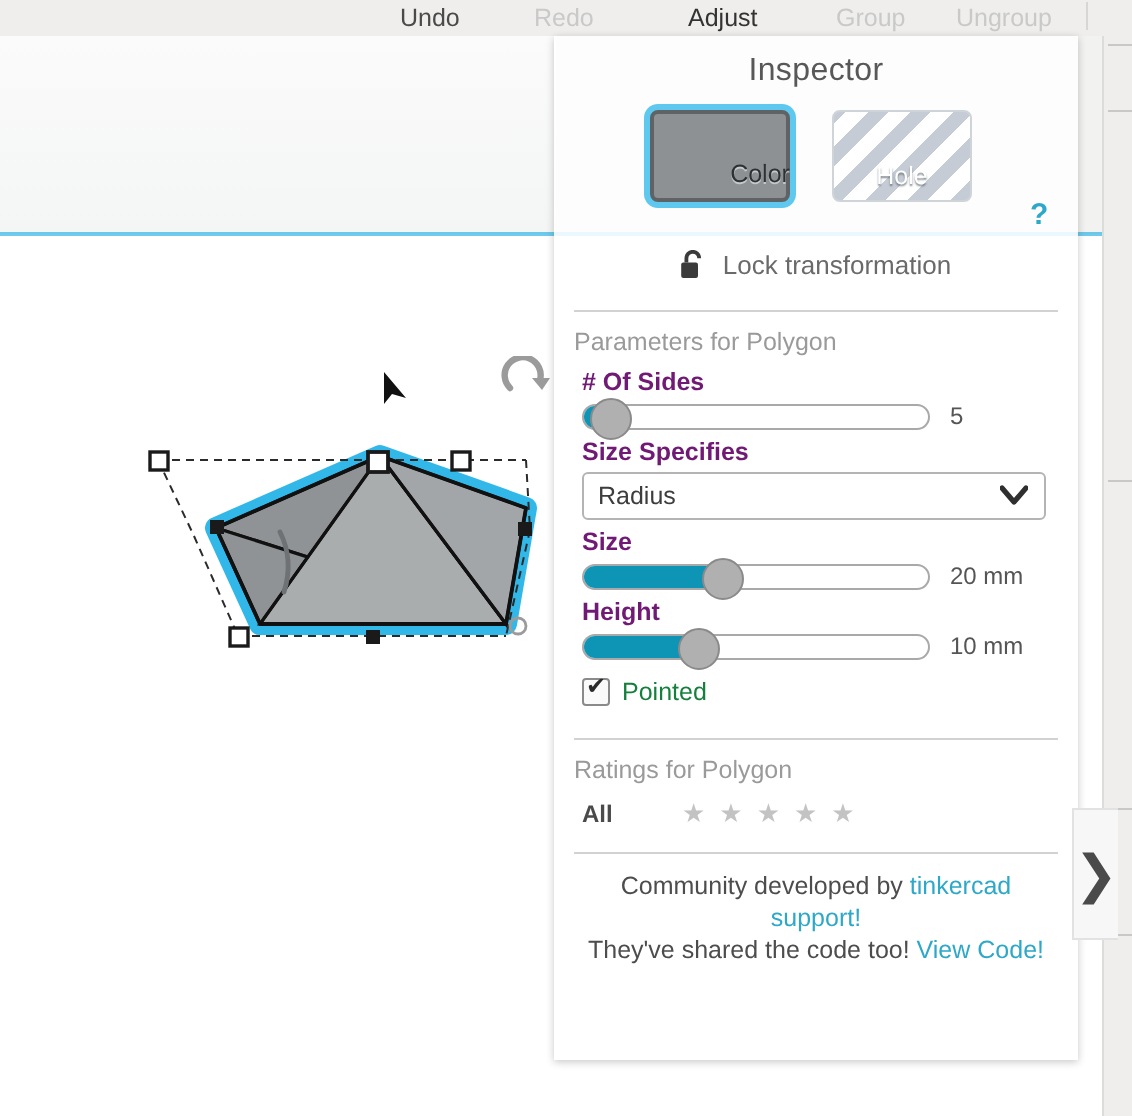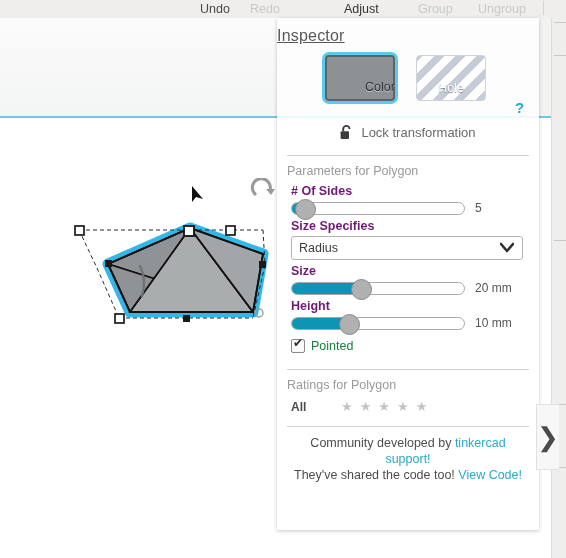--- a/index.html
+++ b/index.html
@@ -8,21 +8,21 @@
     background:#f2f2f0;
     font-family:"Liberation Sans", sans-serif;
     -webkit-font-smoothing:antialiased;
   }
   #app{position:absolute;inset:0;width:566px;height:558px;overflow:hidden;}
 
   
   .toolbar{position:absolute;left:0;top:0;width:566px;height:18px;background:#efeeec;}
   .toolbar .tb-item{position:absolute;top:0;line-height:18px;font-size:12.5px;white-space:nowrap;}
   .tb-undo{left:200px;color:#4a4a4a;}
-  .tb-redo{left:250px;color:#c9c9c9;}
+  .tb-redo{left:267px;color:#c9c9c9;}
   .tb-adjust{left:344px;color:#333333;}
   .tb-group{left:418px;color:#c9c9c9;}
   .tb-ungroup{left:478px;color:#c9c9c9;}
   .tb-sep{position:absolute;left:543px;top:1px;width:1px;height:14px;background:#d6d6d4;}
 
   
   .topwhite{position:absolute;left:0;top:18px;width:278px;height:99px;
     background:linear-gradient(#fbfbfb,#f4f5f5);}
 
   
@@ -42,21 +42,21 @@
   .rotate-glyph{position:absolute;left:250px;top:178px;width:26px;height:26px;}
 
   
   .inspector{
     position:absolute;left:277px;top:18px;width:262px;height:512px;
     background:rgba(255,255,255,.86);
     box-shadow:0 1px 4px rgba(0,0,0,.22);
     font-size:12.5px;color:#4d4d4d;
     overflow:hidden;
   }
-  .insp-title{font-size:16px;color:#585858;padding:9px 0 8px 0;letter-spacing:.2px;text-decoration:underline;}
+  .insp-title{text-align:center;font-size:16px;color:#585858;padding:9px 0 8px 0;letter-spacing:.2px;}
 
   .swatch-row{position:relative;height:56px;margin-top:2px;}
   .sw{position:absolute;top:0;width:70px;height:46px;border-radius:4px;box-sizing:border-box;
       display:flex;align-items:flex-end;justify-content:center;cursor:pointer;}
   .sw-color{left:48px;background:#8d9194;border:2px solid #5f6366;
       box-shadow:0 0 0 3px #5ec8ef;padding-left:40px;}
   .sw-color .sw-label{color:#2e3133;font-size:12.5px;text-shadow:0 1px 0 rgba(255,255,255,.5);padding-bottom:5px;}
   .sw-hole{left:139px;border:1px solid #cfd4d8;background:#ffffff;
       background-image:repeating-linear-gradient(-45deg, #c6ccd6 0 7px, #ffffff 7px 15px);}
   .sw-hole .sw-label{color:#ffffff;font-size:12.5px;text-shadow:0 1px 1px rgba(90,100,110,.8);padding-bottom:5px;}

